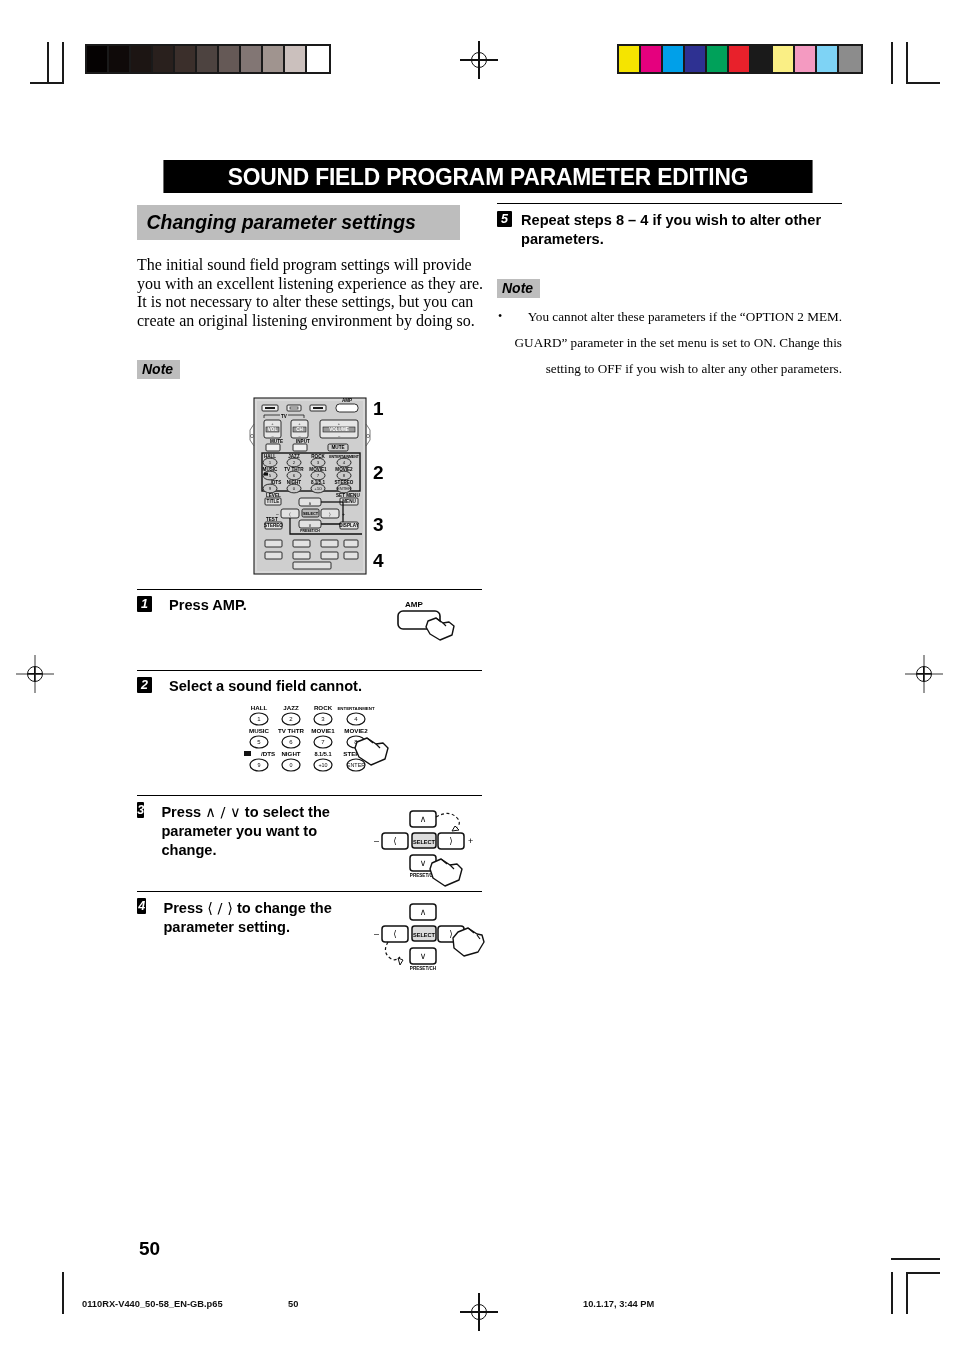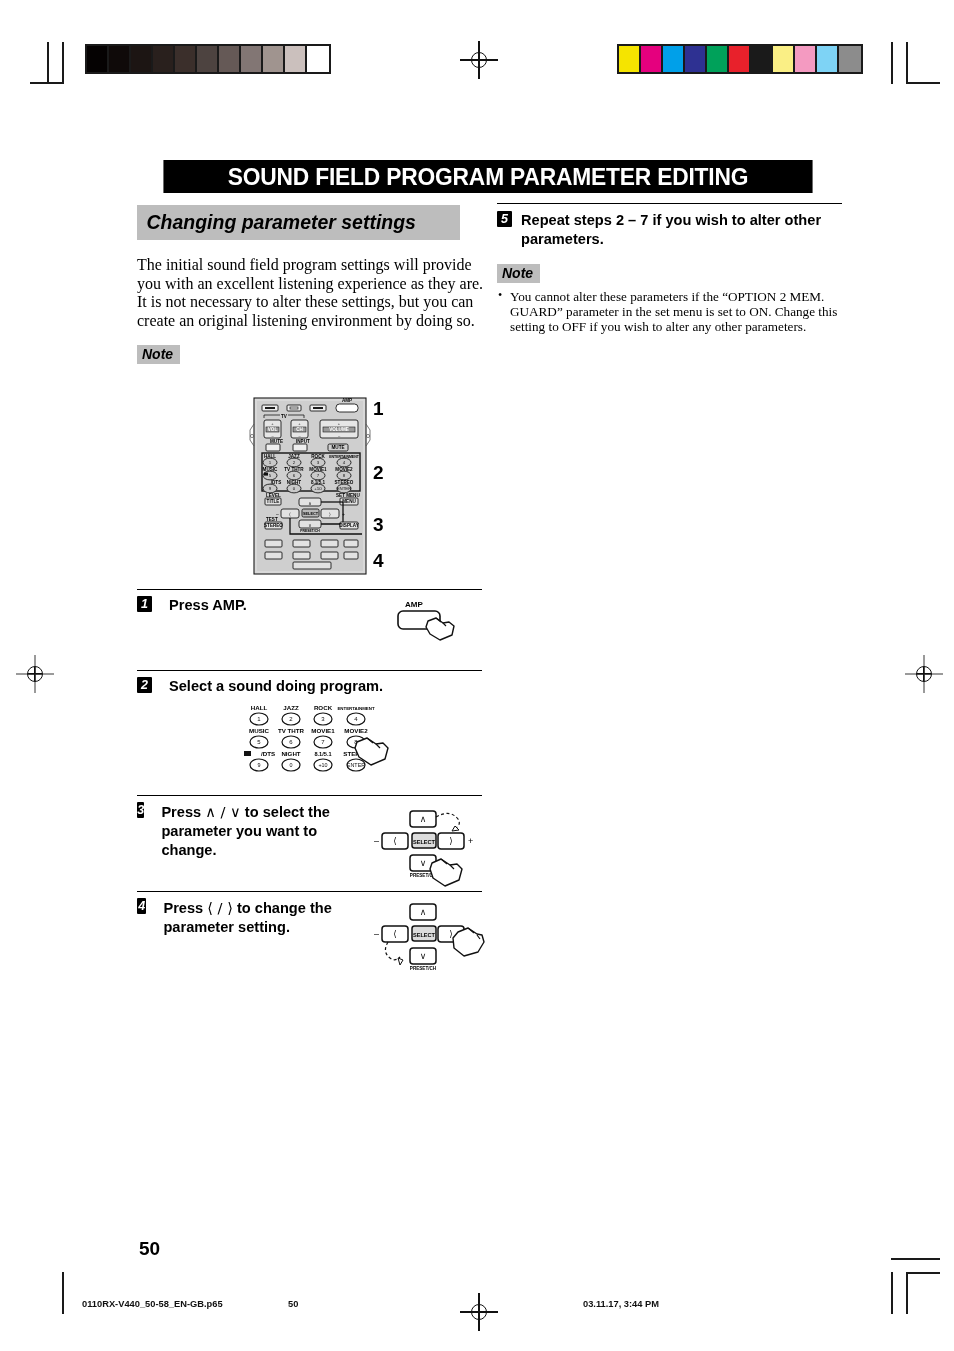--- a/index.html
+++ b/index.html
@@ -57,27 +57,27 @@
   .body-text {
     font-family:"Liberation Serif", serif;
     font-size:16px; line-height:18.6px;
     margin-top:16px; text-align:left;
   }
 
   .note-tag {
     display:inline-block; background:#bdbdbd;
     font-family:"Liberation Sans", sans-serif;
     font-weight:bold; font-style:italic; font-size:14px;
-    padding:1px 7px 2px 5px; margin-top:15px;
+    padding:1px 7px 2px 5px; margin-top:30px;
   }
   .note-list { margin:6px 0 0 0; padding:0; list-style:none; }
   .note-list li {
     font-family:"Liberation Serif", serif;
-    font-size:13.2px; line-height:15px;
-    padding-left:13px; position:relative;
+    font-size:13.2px; line-height:26px;
+    padding-left:13px; position:relative;text-align:right;
   }
   .note-list li:before {
     content:"\2022"; position:absolute; left:1px; top:-1px; font-size:12px;
   }
 
   
   .stepnum {
     display:inline-block; width:15px; height:16px; background:#000; color:#fff;
     font-family:"Liberation Sans", sans-serif; font-weight:bold; font-style:italic;
     font-size:12.5px; line-height:16px; text-align:center; vertical-align:top;
@@ -205,21 +205,21 @@
   <div class="col-left">
     <div class="section-head">Changing parameter settings</div>
     <div class="body-text">The initial sound field program settings will provide you with an excellent listening experience as they are. It is not necessary to alter these settings, but you can create an original listening environment by doing so.</div>
     <div class="note-tag">Note</div>
   </div>
 
   <div class="col-right">
     <div class="step5">
       <div class="row">
         <span class="stepnum">5</span>
-        <span class="txt">Repeat steps 2 – 7 if you wish to alter other parameters.</span>
+        <span class="txt">Repeat steps 8 – 4 if you wish to alter other parameters.</span>
       </div>
     </div>
     <div class="note-tag">Note</div>
     <ul class="note-list">
       <li>You cannot alter these parameters if the “OPTION 2 MEM. GUARD” parameter in the set menu is set to ON. Change this setting to OFF if you wish to alter any other parameters.</li>
     </ul>
   </div>
 
   <div class="remote-wrap">
     <svg width="160" height="180" viewBox="0 0 160 180">
@@ -409,21 +409,21 @@
 
       <path d="M48,24 l8,-3 l7,5 l6,-1 l5,4 l-2,9 l-12,5 l-10,-6 l-4,-7 z" fill="#fff" stroke="#111" stroke-width="1.4" stroke-linejoin="round"></path>
       <path d="M56,21 l5,4 M63,26 l3,3" fill="none" stroke="#111" stroke-width="1.2"></path>
     </svg>
   </div>
 
   <div class="stepblock" style="top:670px;">
     <div class="hr"></div>
     <div class="head">
       <span class="stepnum">2</span>
-      <span class="label">Select a sound doing program.</span>
+      <span class="label">Select a sound field cannot.</span>
     </div>
   </div>
   <div class="figure" style="left:236px; top:702px;">
     <svg width="150" height="80" viewBox="0 0 150 80">
       <g>
         <text x="23" y="8" text-anchor="middle" style="font:bold 6.2px 'Liberation Sans',sans-serif">HALL</text>
         <text x="55" y="8" text-anchor="middle" style="font:bold 6.2px 'Liberation Sans',sans-serif">JAZZ</text>
         <text x="87" y="8" text-anchor="middle" style="font:bold 6.2px 'Liberation Sans',sans-serif">ROCK</text>
         <text x="120" y="8" text-anchor="middle" style="font:bold 4.4px 'Liberation Sans',sans-serif">ENTERTAINMENT</text>
         <g fill="#fff" stroke="#111" stroke-width="1.2">
@@ -555,15 +555,15 @@
 
       <path d="M86,34 l10,-4 l9,6 l5,1 l2,7 l-6,10 l-14,4 l-10,-8 l-1,-10 z" fill="#fff" stroke="#111" stroke-width="1.4" stroke-linejoin="round"></path>
       <path d="M96,30 l6,5 M105,37 l3,4" fill="none" stroke="#111" stroke-width="1.2"></path>
     </svg>
   </div>
 
   <div class="pagenum">50</div>
 
   <div class="footer-line" style="left:82px;">0110RX-V440_50-58_EN-GB.p65</div>
   <div class="footer-line" style="left:288px;">50</div>
-  <div class="footer-line" style="left:583px;">03.11.17, 3:44 PM</div>
+  <div class="footer-line" style="left:583px;">10.1.17, 3:44 PM</div>
 
 </div>
 
 </body></html>

